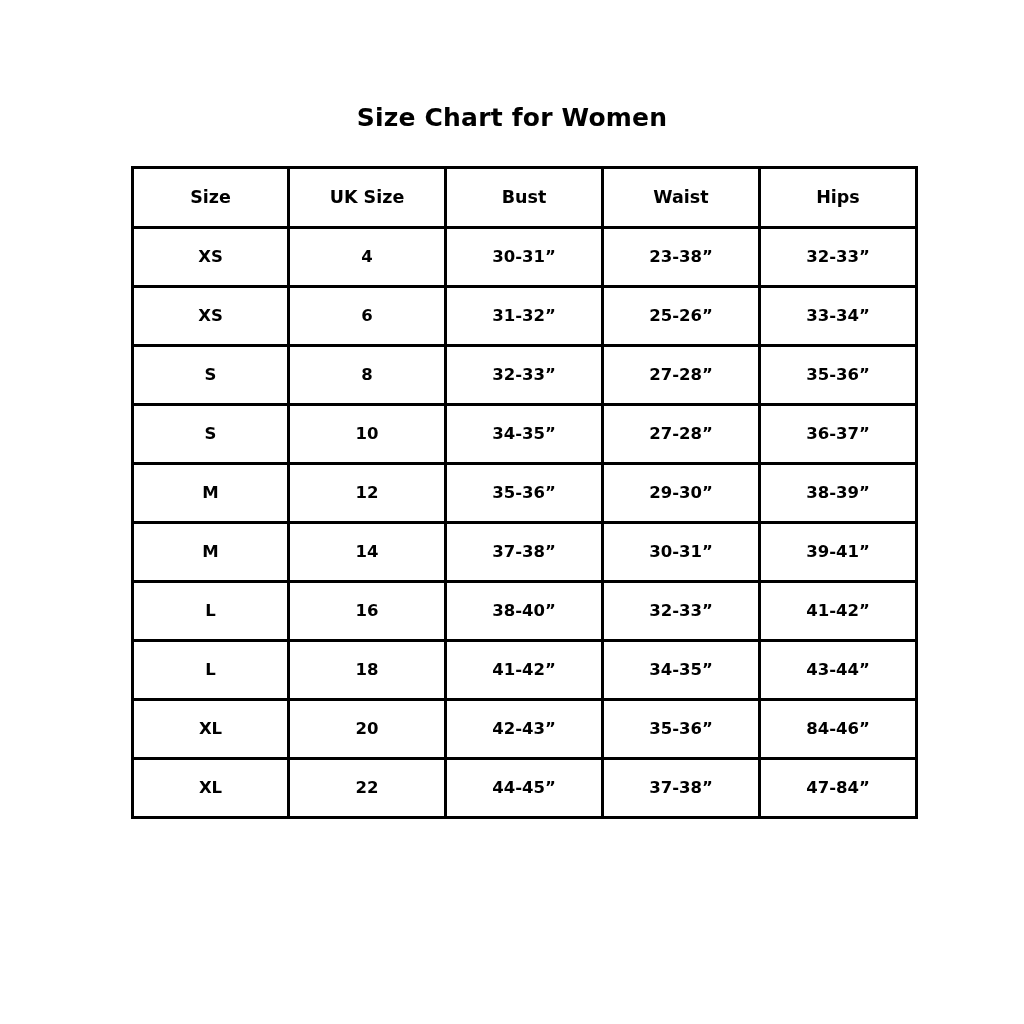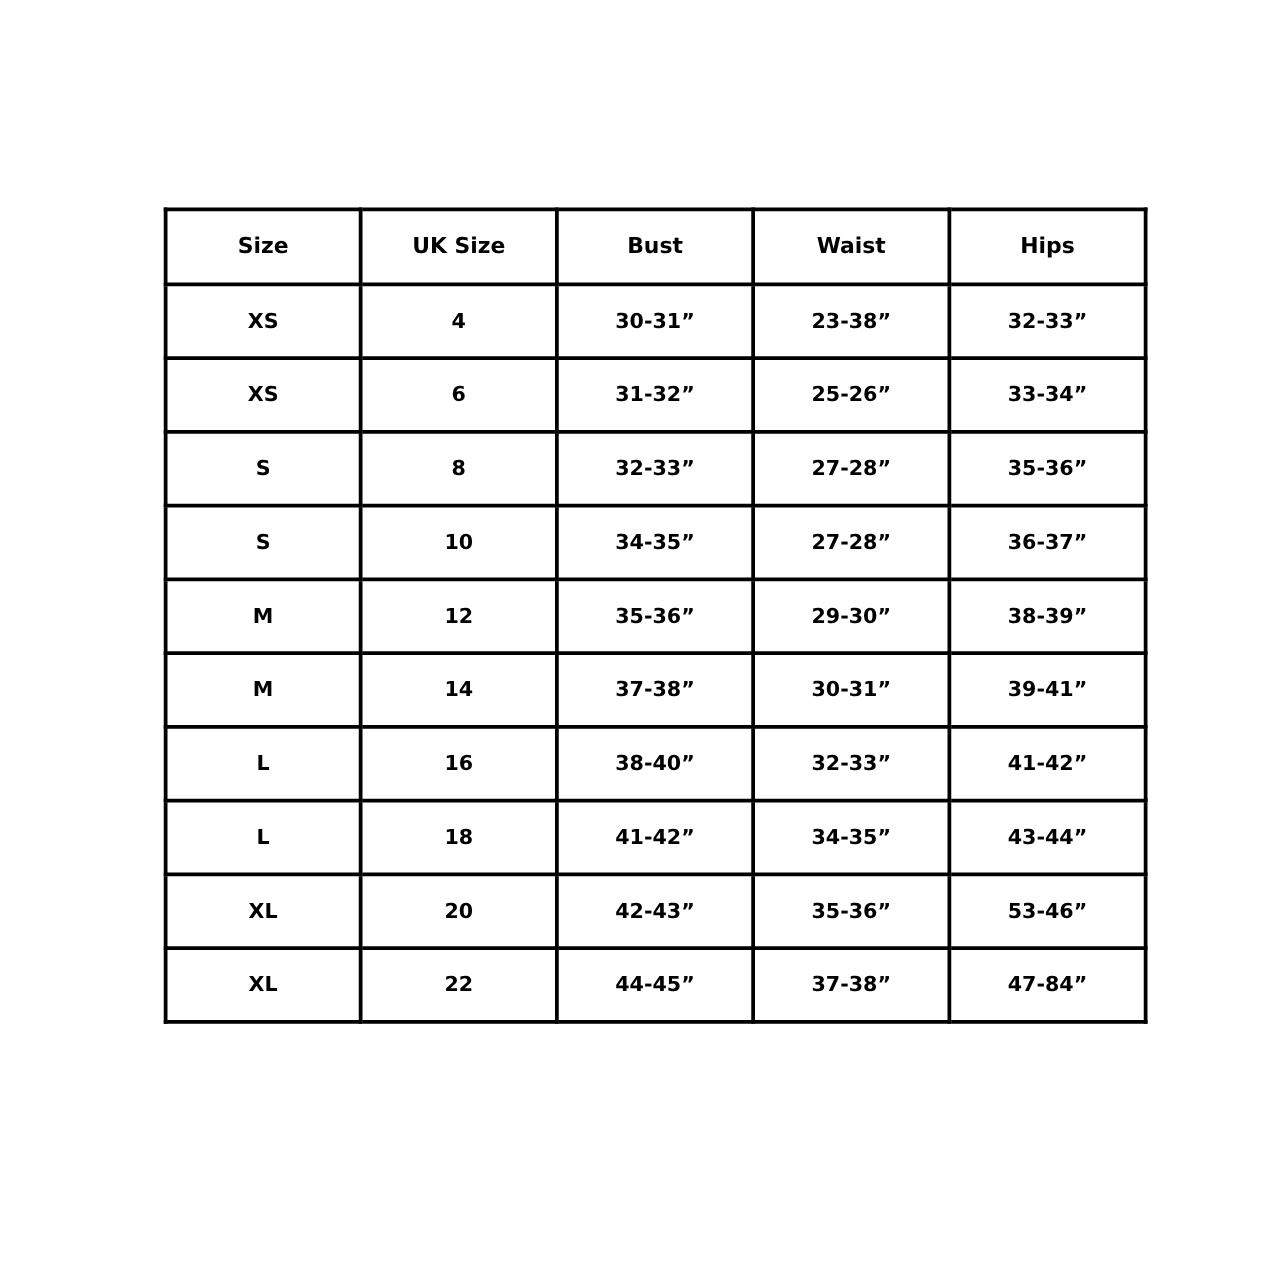--- a/index.html
+++ b/index.html
@@ -60,20 +60,21 @@
   table.size-chart col.c1 { width: 157px; }
   table.size-chart col.c2 { width: 157px; }
   table.size-chart col.c3 { width: 157px; }
   table.size-chart col.c4 { width: 157px; }
 </style>
 </head>
 <body>
 
 <div class="page">
 
+  <div class="chart-title">Size Chart for Women</div>
 
   <div class="table-wrap">
     <table class="size-chart">
       <colgroup>
         <col class="c0">
           <col class="c1">
           <col class="c2">
           <col class="c3">
           <col class="c4">
       </colgroup>
@@ -141,21 +142,21 @@
           <td>18</td>
           <td>41-42”</td>
           <td>34-35”</td>
           <td>43-44”</td>
         </tr>
         <tr>
           <td>XL</td>
           <td>20</td>
           <td>42-43”</td>
           <td>35-36”</td>
-          <td>53-46”</td>
+          <td>84-46”</td>
         </tr>
         <tr>
           <td>XL</td>
           <td>22</td>
           <td>44-45”</td>
           <td>37-38”</td>
           <td>47-84”</td>
         </tr>
       </tbody>
     </table>

